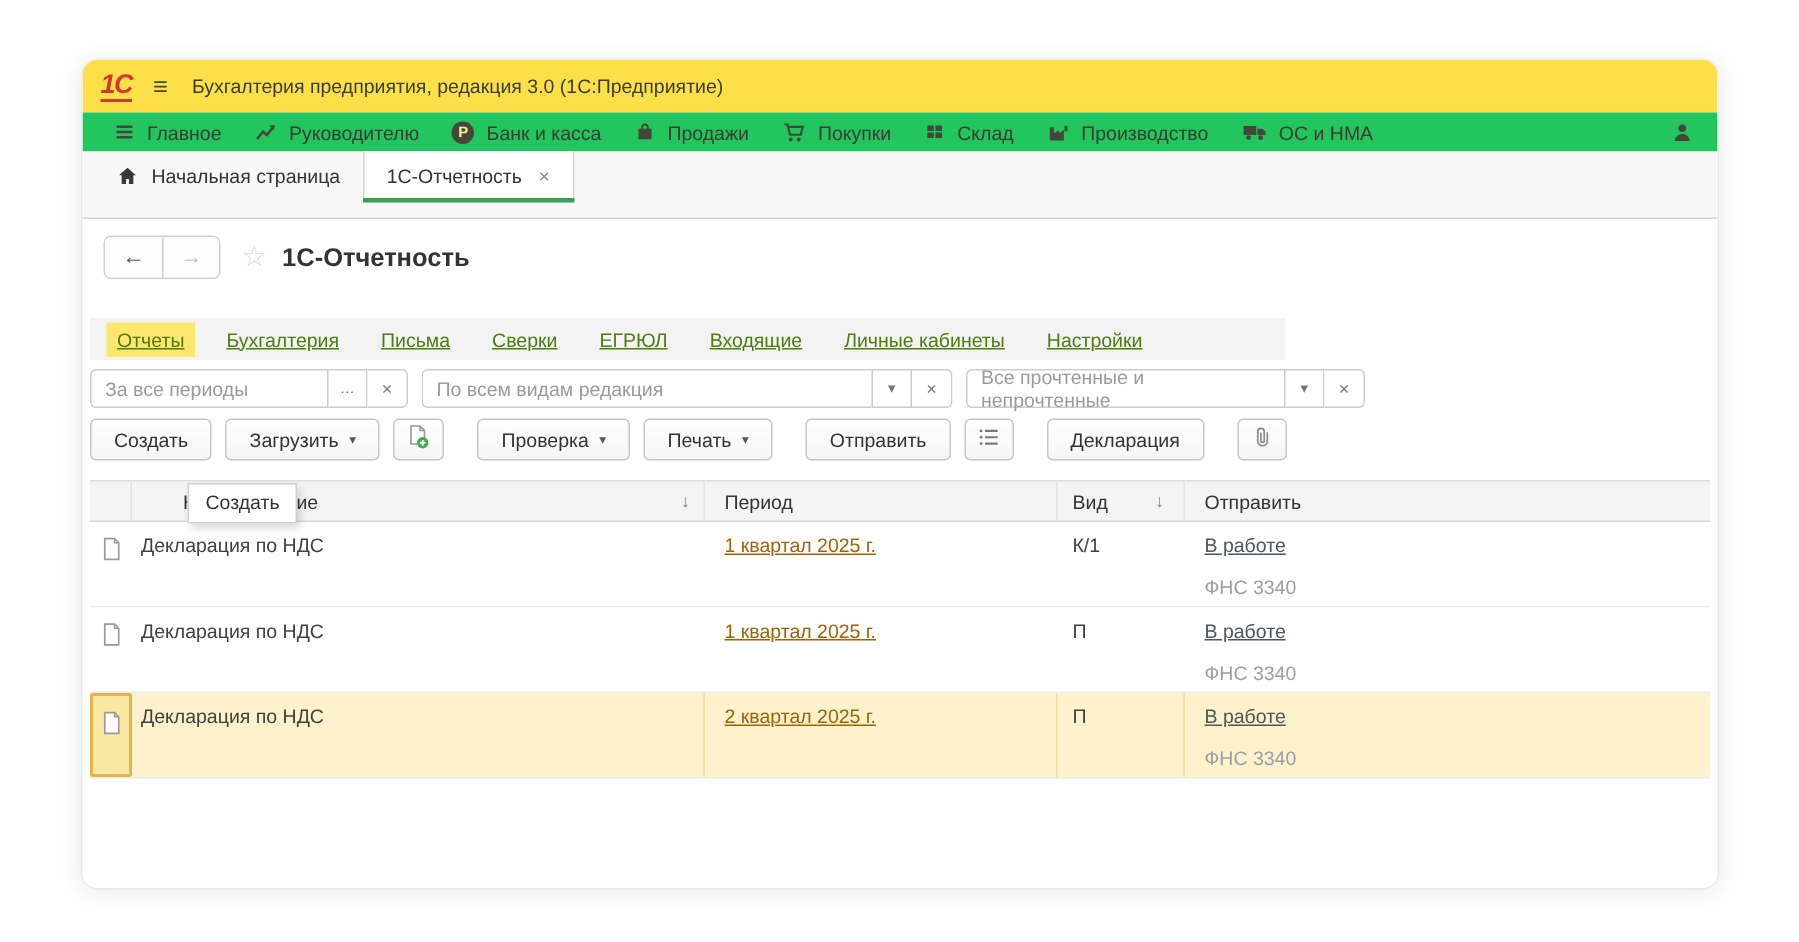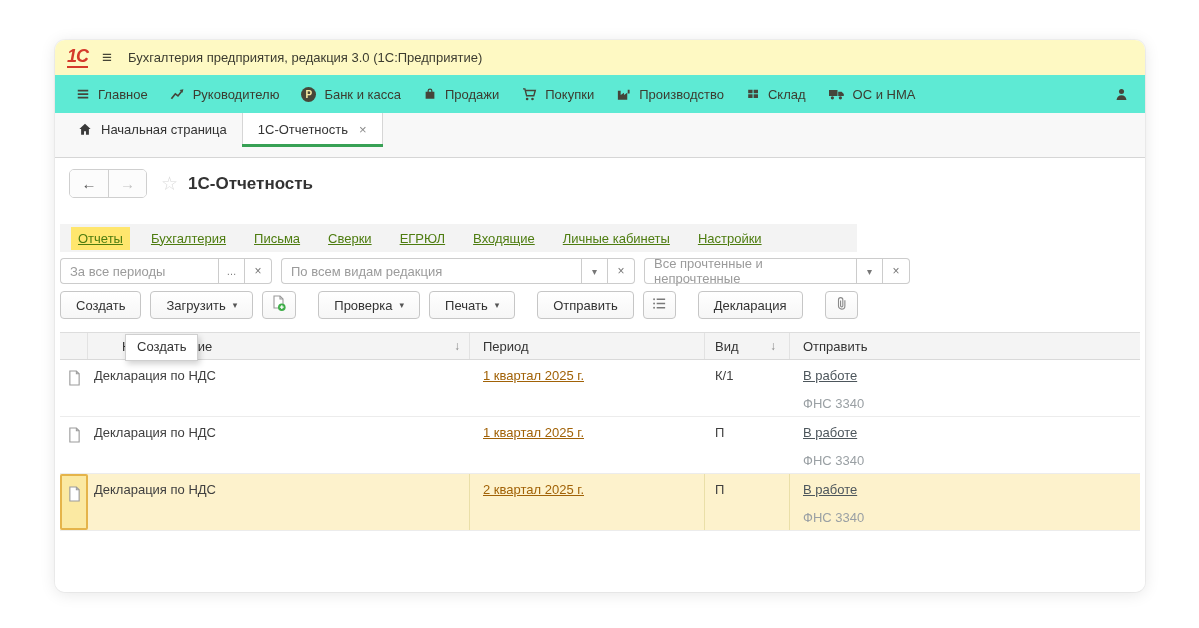--- a/index.html
+++ b/index.html
@@ -3,28 +3,28 @@
 <meta charset="utf-8">
 <style>
   * { margin:0; padding:0; box-sizing:border-box; }
   body { background:#fff; font-family:"Liberation Sans","DejaVu Sans",sans-serif; }
   .screen { position:relative; width:1199px; height:628px; background:#fff; overflow:hidden; }
   .window { position:absolute; left:55px; top:40px; width:1090px; height:552px;
             background:#fff; border-radius:10px; overflow:hidden;
             box-shadow:0 2px 16px rgba(0,0,0,.10), 0 0 0 1px rgba(0,0,0,.04); }
 
   
-  .titlebar { height:35px; background:#fef9c3; display:flex; align-items:center; padding:0 12px; }
+  .titlebar { height:35px; background:#fde047; display:flex; align-items:center; padding:0 12px; }
   .logo { color:#d43a2a; font-weight:bold; font-style:italic; font-size:18px; letter-spacing:-1px;
           border-bottom:2px solid #d43a2a; line-height:1; padding-bottom:1px; margin-right:14px; }
   .hamburger { font-size:17px; color:#454536; margin-right:16px; cursor:pointer; }
   .wtitle { font-size:13px; color:#3c3c30; }
 
   
-  .menubar { height:38px; background:#5eead4; display:flex; align-items:center; padding:0 10px; }
+  .menubar { height:26px; background:#22c55e; display:flex; align-items:center; padding:0 10px; }
   .mi { display:flex; align-items:center; gap:8px; padding:0 11px; height:100%; cursor:pointer;
         font-size:13px; color:#3c3c30; white-space:nowrap; }
   .mi svg { display:block; }
   .ricon { width:15px; height:15px; border-radius:50%; background:#474738; color:#f9eda3;
            font-size:10px; font-weight:bold; display:flex; align-items:center; justify-content:center; }
   .mi-user { margin-left:auto; padding-right:6px; }
 
   
   .tabbar { height:45px; background:#f8f8f8; border-bottom:1px solid #d6d6d6; display:flex; padding-left:8px; }
   .tab { height:33px; display:flex; align-items:center; gap:9px; padding:0 15px; font-size:13px; color:#333; cursor:pointer; }
@@ -144,34 +144,34 @@
             <svg width="16" height="15" viewBox="0 0 16 16">
               <path d="M1.6 2h2l1.9 7.4h7.6l1.6-5.6H4.2" fill="none" stroke="#45453a" stroke-width="1.5"></path>
               <circle cx="6" cy="12.8" r="1.4" fill="#45453a"></circle>
               <circle cx="11.7" cy="12.8" r="1.4" fill="#45453a"></circle>
             </svg>
           </span>
         <span>Покупки</span>
       </div>
       <div class="mi">
         <span>
+            <svg width="14" height="14" viewBox="0 0 16 16" fill="#45453a">
+              <path d="M2.5 3h5v4.2h-5zM8.7 3h5v4.2h-5zM2.5 8.4h5v4.2h-5zM8.7 8.4h5v4.2h-5z"></path>
+            </svg>
+          </span>
+        <span>Склад</span>
+      </div>
+      <div class="mi">
+        <span>
             <svg width="15" height="15" viewBox="0 0 16 16" fill="#45453a">
               <path d="M2 13.5V4h3v4.4L8.5 6v2.4L12 6v7.5H2z"></path>
               <path d="M12.5 3h2v4h-2z"></path>
             </svg>
           </span>
         <span>Производство</span>
-      </div>
-      <div class="mi">
-        <span>
-            <svg width="14" height="14" viewBox="0 0 16 16" fill="#45453a">
-              <path d="M2.5 3h5v4.2h-5zM8.7 3h5v4.2h-5zM2.5 8.4h5v4.2h-5zM8.7 8.4h5v4.2h-5z"></path>
-            </svg>
-          </span>
-        <span>Склад</span>
       </div>
       <div class="mi">
         <span>
             <svg width="17" height="14" viewBox="0 0 17 14" fill="#45453a">
               <path d="M1 3h8.5v6H1z"></path>
               <path d="M10.2 4.8h3.4l2.2 2.2V9h-5.6z"></path>
               <circle cx="4.4" cy="10.8" r="1.6"></circle>
               <circle cx="12.4" cy="10.8" r="1.6"></circle>
             </svg>
           </span>

